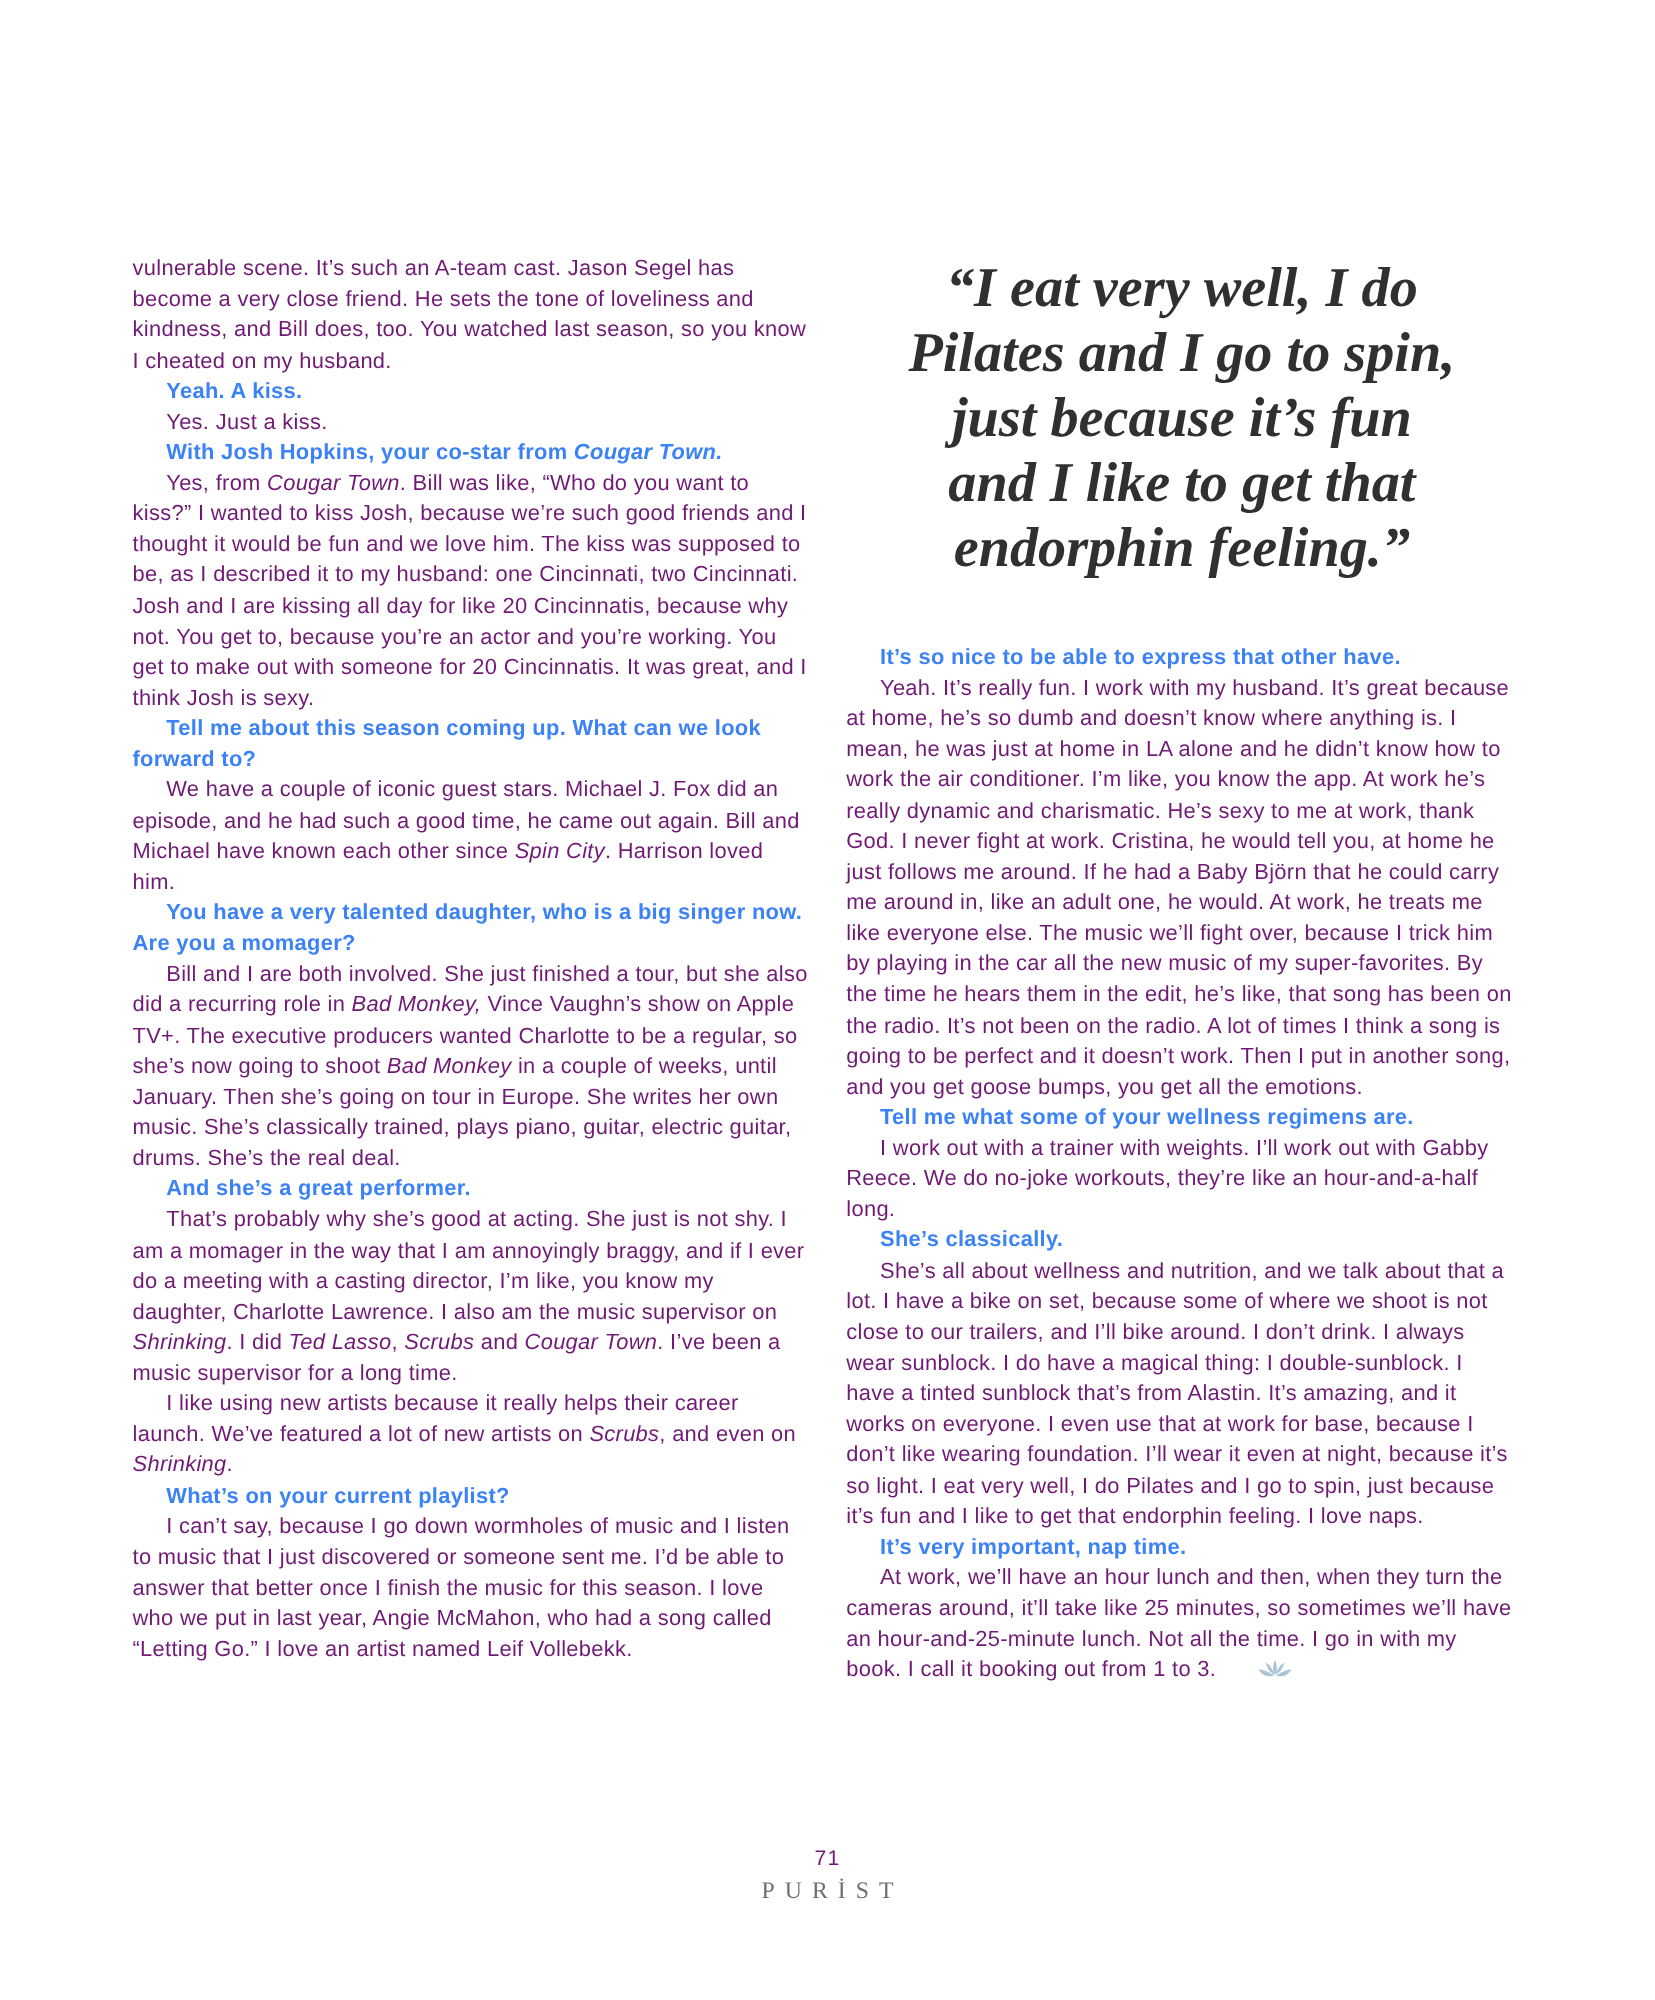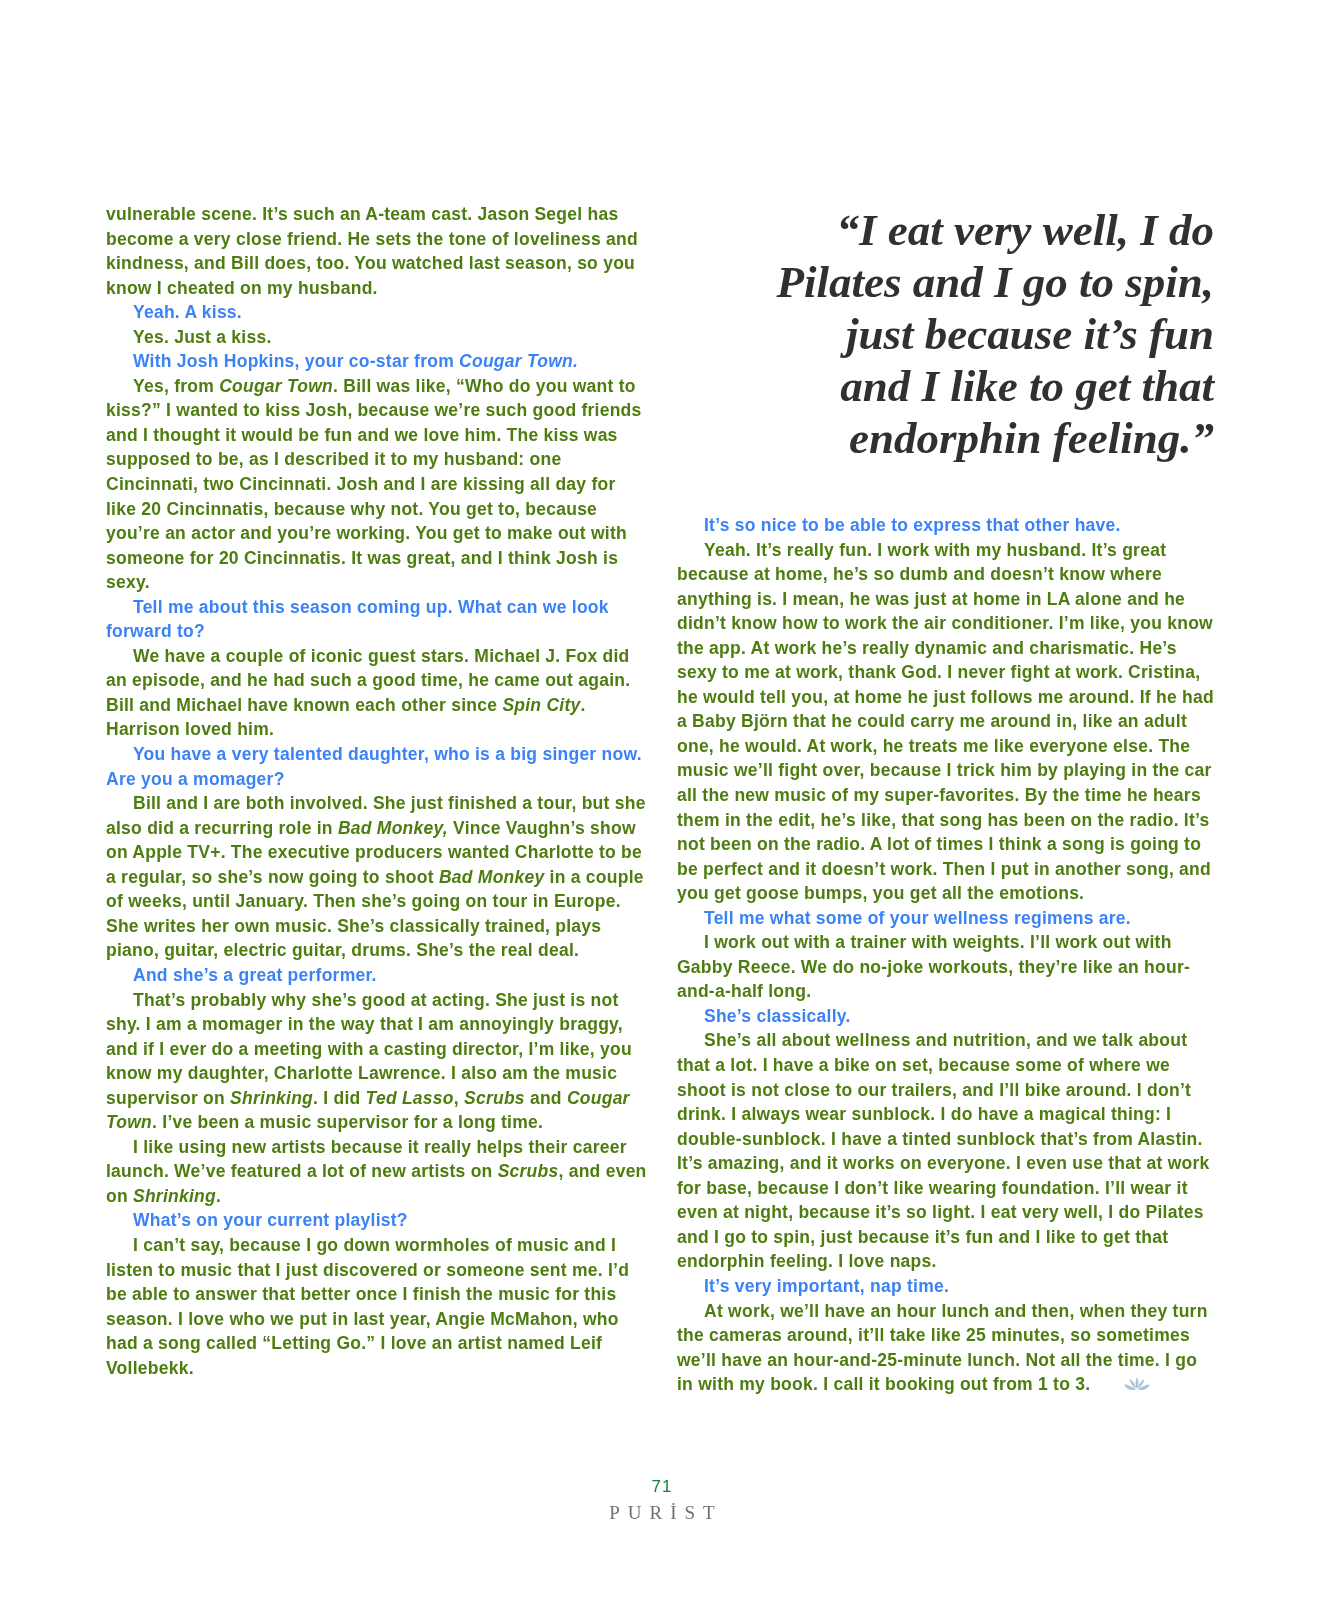--- a/index.html
+++ b/index.html
@@ -20,39 +20,39 @@
   }
   .col { display: block; }
   .col.left  { width: 541px; }
   .col.right { width: 537px; }
 
   .para {
     margin: 0;
     font-size: 17.5px;
     line-height: 24.55px;
     letter-spacing: 0.25px;
-    color: #4d7c0f;
+    color: #701a75;
     text-indent: 27px;
-    font-weight: 700;
+    font-weight: 400;
   }
   .para.q {
     font-weight: 700;
     color: #3b82f6;
   }
   .para.flush { text-indent: 0; }
   .it { font-style: italic; }
 
   .pull-quote {
     font-family: "Liberation Serif", serif;
     font-style: italic;
     font-weight: 600;
     font-size: 45px;
     line-height: 52px;
     color: #302f32;
-    text-align: right;
+    text-align: center;
     margin: 2px 0 49px 0;
     width: 100%;
   }
 
   .end-icon {
     display: inline-block;
     margin-left: 7px;
     vertical-align: -2px;
     line-height: 0;
   }
@@ -61,21 +61,21 @@
   .footer {
     position: absolute;
     top: 1477px;
     left: 0;
     width: 100%;
     text-align: center;
   }
   .page-number {
     font-size: 17px;
     letter-spacing: 1px;
-    color: #15803d;
+    color: #701a75;
     font-weight: 400;
   }
   .logo {
     margin-top: 5px;
     font-family: "Liberation Serif", serif;
     font-size: 19px;
     font-weight: 400;
     letter-spacing: 8px;
     text-indent: 8px;
     color: #6f6f6f;

